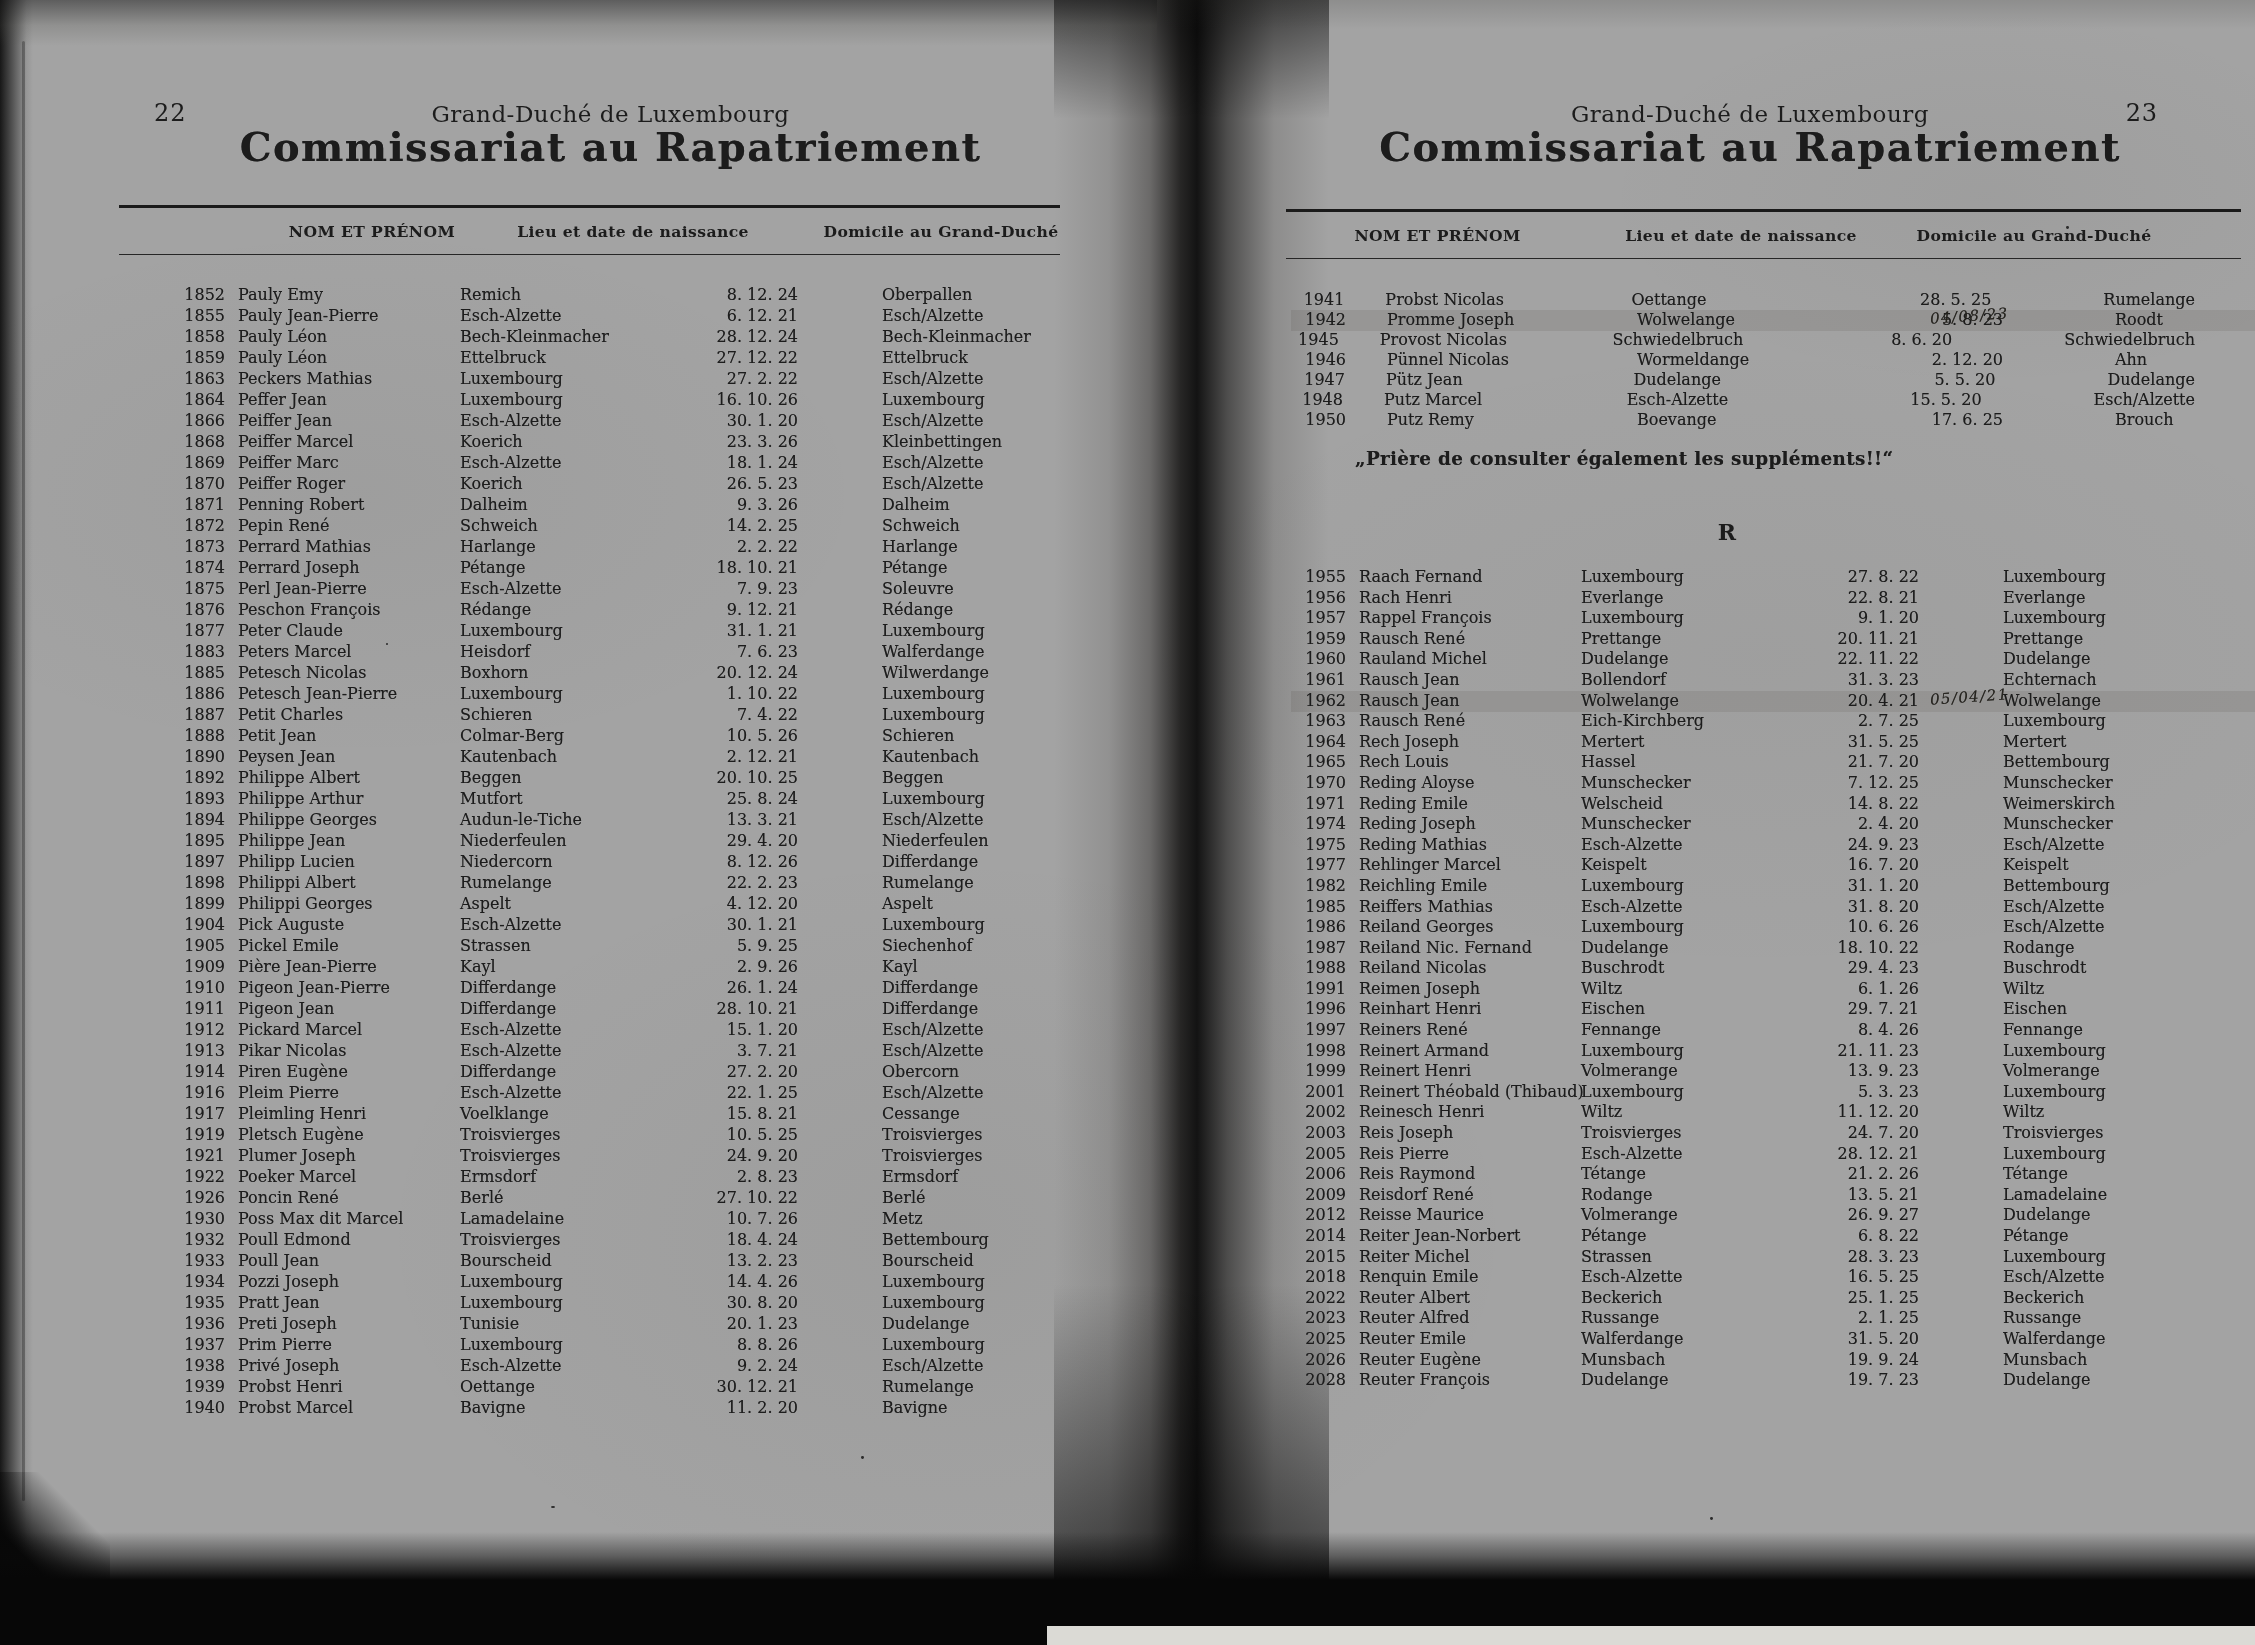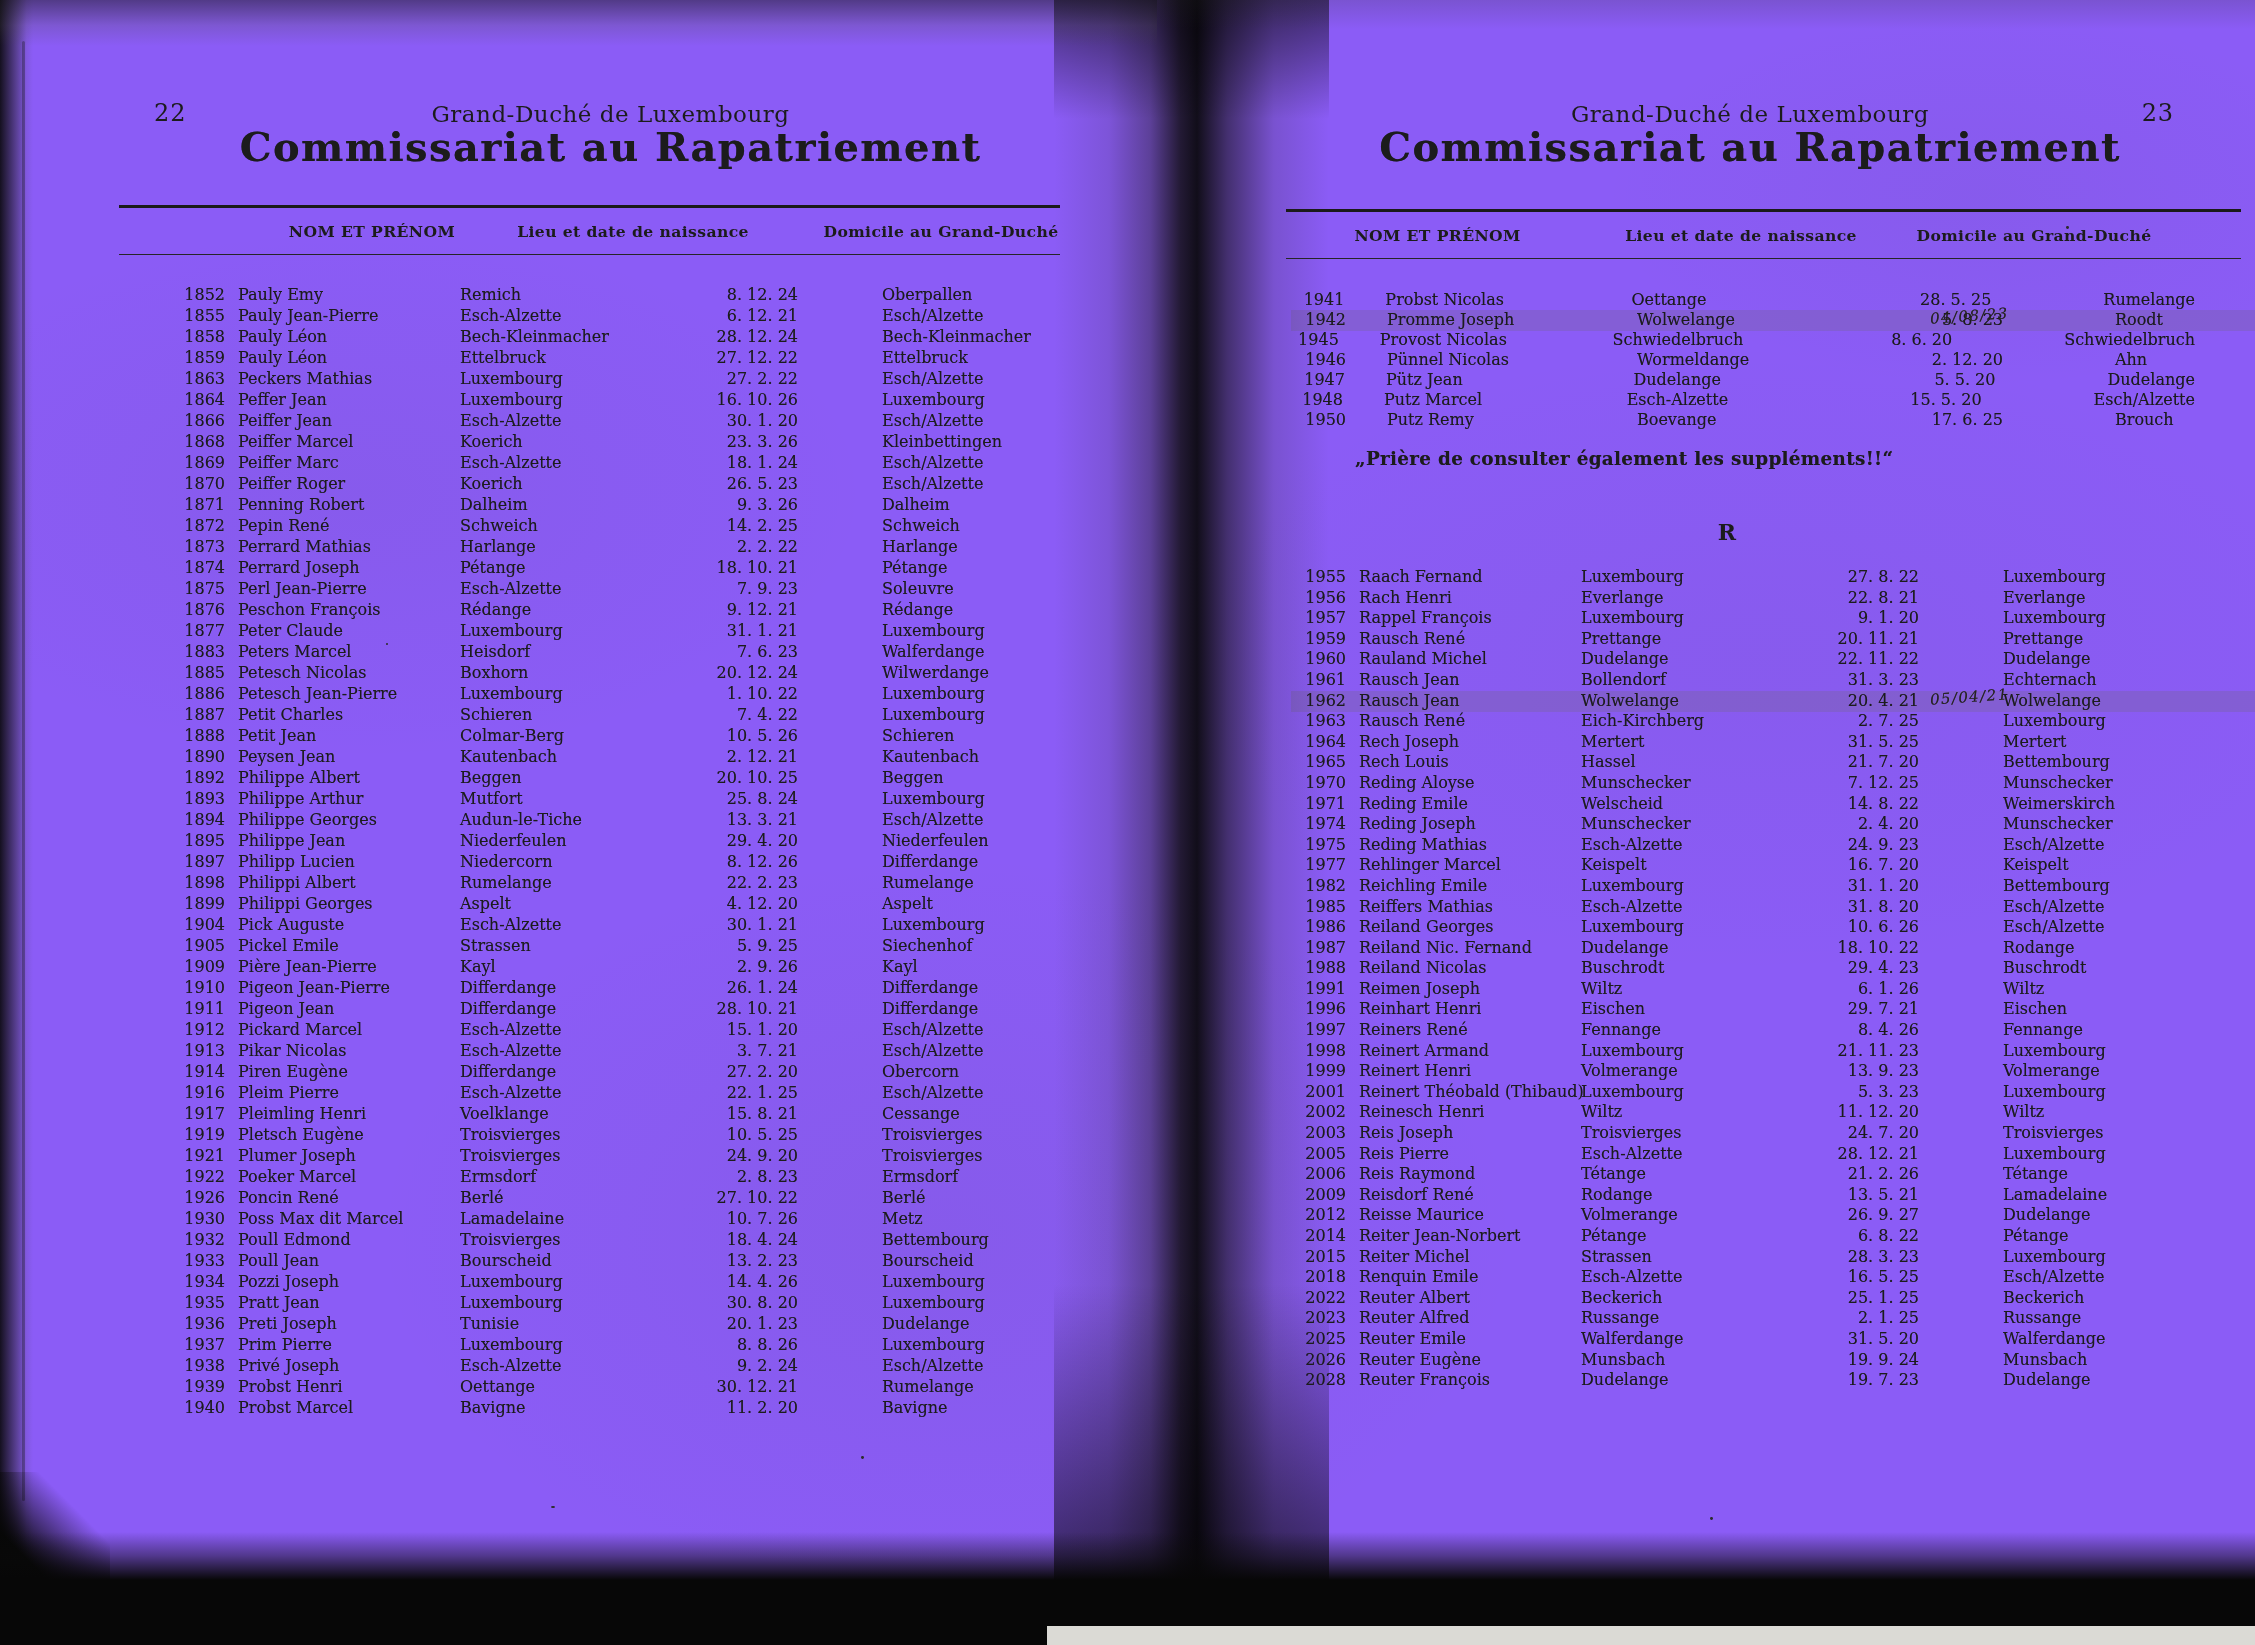--- a/index.html
+++ b/index.html
@@ -1,30 +1,30 @@
 <!DOCTYPE html>
 <html lang="fr" style="font-size:14.7px"><head>
 <meta charset="utf-8">
 <title>Commissariat au Rapatriement</title>
 <style>
   *{margin:0;padding:0;box-sizing:border-box;}
   html,body{width:2255px;height:1646px;overflow:hidden;background:#060606;}
-  #canvas{position:relative;width:2255px;height:1646px;background:#8b5cf6;
+  #canvas{position:relative;width:2255px;height:1646px;background:#a3a3a3;
           font-family:"DejaVu Serif","Liberation Serif",serif;color:#1c1c1c;}
   .mottle{position:absolute;inset:0;pointer-events:none;background:
     radial-gradient(735px 386px at 16% 30%, rgba(60,60,55,0.05), transparent 70%),
     radial-gradient(826px 551px at 42% 75%, rgba(60,60,55,0.06), transparent 70%),
     radial-gradient(918px 459px at 78% 40%, rgba(60,60,55,0.045), transparent 70%),
     radial-gradient(551px 275px at 88% 12%, rgba(60,60,55,0.05), transparent 70%);}
   .page{position:absolute;top:64px;height:1433px;}
   #page-left{left:119px;width:983px;}
   #page-right{left:1254px;width:992px;}
   .pageno{position:absolute;top:35px;font-size:24px;letter-spacing:0.9px;}
   #page-left .pageno{left:35px;}
-  #page-right .pageno{right:72px;}
+  #page-right .pageno{right:88px;}
   .running-header{position:absolute;top:37px;left:0;right:0;text-align:center;
     font-size:23px;letter-spacing:0.5px;}
   .page-title{position:absolute;top:59px;left:0;right:0;text-align:center;
     font-size:40px;font-weight:700;letter-spacing:1.4px;
     text-shadow:0 0 0.6px rgba(20,20,20,0.6);}
   .thead{position:absolute;height:50px;border-top:3.7px solid #1a1a1a;border-bottom:1.8px solid #262626;}
   #page-left .thead{top:141px;left:0;width:941px;}
   #page-right .thead{top:145px;left:32px;width:955px;}
   .thead .col{position:absolute;top:13.8px;width:294px;text-align:center;font-size:15.6px;
     font-weight:700;letter-spacing:0.4px;white-space:nowrap;}

